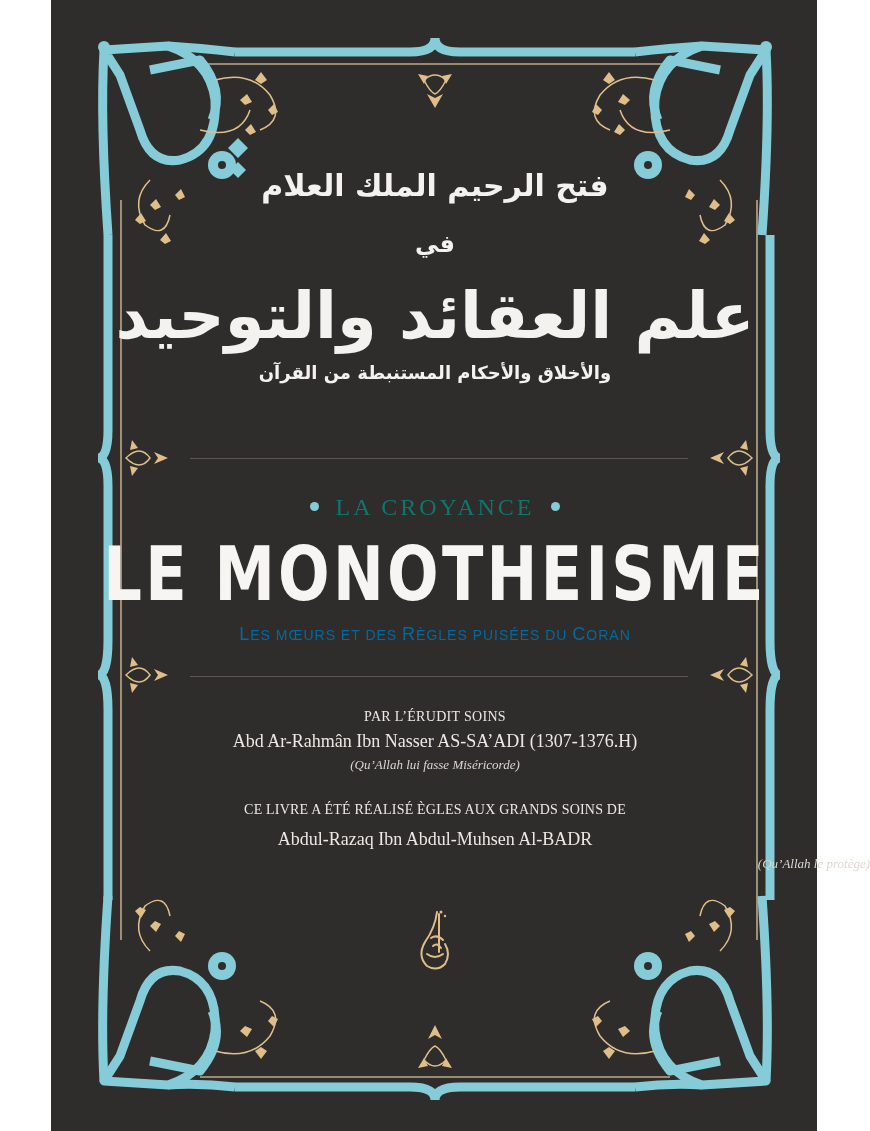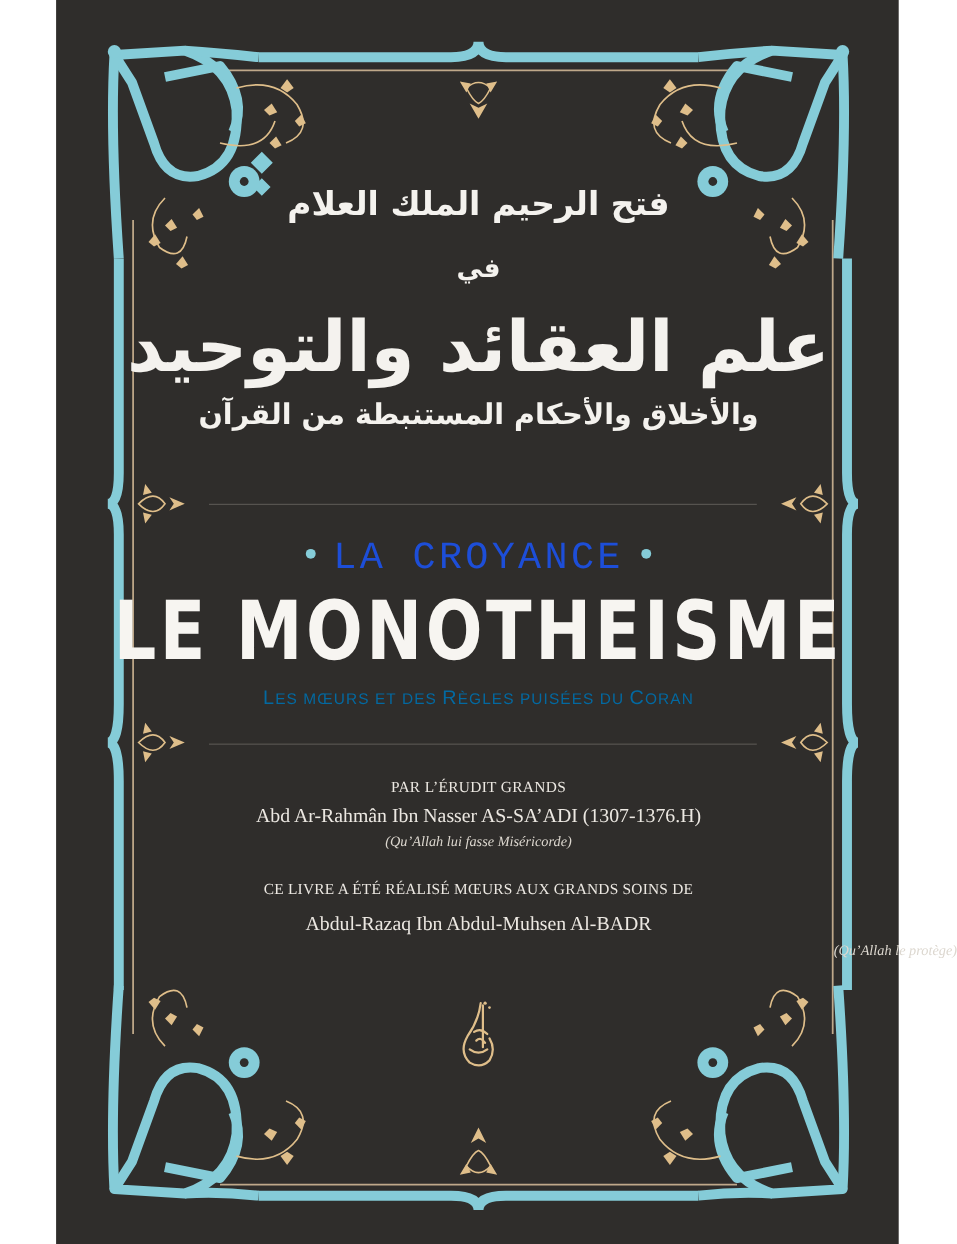--- a/index.html
+++ b/index.html
@@ -12,29 +12,29 @@
     position: absolute; left: 51px; top: 0; width: 766px; height: 1131px;
     background: #2f2d2b;
   }
   .frame-svg { position: absolute; left: 0; top: 0; width: 870px; height: 1131px; pointer-events: none; }
   .txt { position: absolute; left: 0; width: 870px; text-align: center; }
 
   .arabic { color: #f4f2ee; direction: rtl; font-family: "DejaVu Sans", sans-serif; }
   .ar1 { top: 168px; font-size: 30px; font-weight: bold; letter-spacing: 1px; }
   .ar2 { top: 230px; font-size: 24px; font-weight: bold; }
   .ar3 { top: 276px; font-size: 64px; font-weight: bold; line-height: 80px; }
-  .ar4 { top: 362px; font-size: 26px; font-weight: bold; }
+  .ar4 { top: 362px; font-size: 18px; font-weight: bold; }
 
   .divider { position: absolute; height: 1px; background: #5b5854; }
   .div-top { left: 190px; width: 498px; top: 458px; }
   .div-bot { left: 190px; width: 498px; top: 676px; }
 
   .title1 {
-    top: 485px; font-family: Liberation Mono, monospace; font-size: 35px;
-    color: #1d4ed8; letter-spacing: 3px; line-height: 44px;
+    top: 485px; font-family: Liberation Serif, serif; font-size: 24px;
+    color: #0f766e; letter-spacing: 3px; line-height: 44px;
   }
   .title1 .dot {
     display: inline-block; width: 9px; height: 9px; border-radius: 50%;
     background: #85ccd8; vertical-align: middle; margin: 0 16px; position: relative; top: -3px;
   }
   .title2 {
     top: 528px; font-family: "DejaVu Sans", sans-serif; font-weight: bold;
     font-size: 74px; color: #f7f5f1; letter-spacing: 4px; line-height: 92px;
     transform: scaleX(0.82); transform-origin: center;
   }
@@ -219,24 +219,24 @@
 <div class="txt title1">
   <span class="dot"></span><span>LA CROYANCE</span><span class="dot"></span>
 </div>
 <div class="txt title2">LE MONOTHEISME</div>
 <div class="txt subtitle">
   <span>L</span><span class="sc">ES MŒURS ET DES </span><span>R</span><span class="sc">ÈGLES PUISÉES DU </span><span>C</span><span class="sc">ORAN</span>
 </div>
 
 <div class="divider div-bot"></div>
 
-<div class="txt credit c1">PAR L’ÉRUDIT GRANDS</div>
+<div class="txt credit c1">PAR L’ÉRUDIT SOINS</div>
 <div class="txt credit c2">Abd Ar-Rahmân Ibn Nasser AS-SA’ADI (1307-1376.H)</div>
 <div class="txt credit c3">(Qu’Allah lui fasse Miséricorde)</div>
-<div class="txt credit c4">CE LIVRE A ÉTÉ RÉALISÉ MŒURS AUX GRANDS SOINS DE</div>
+<div class="txt credit c4">CE LIVRE A ÉTÉ RÉALISÉ ÈGLES AUX GRANDS SOINS DE</div>
 <div class="txt credit c5">Abdul-Razaq Ibn Abdul-Muhsen Al-BADR</div>
 <div class="txt credit c6">(Qu’Allah le protège)</div>
 
 <svg class="publisher-logo" viewBox="0 0 40 66" xmlns="http://www.w3.org/2000/svg">
   <g fill="none" stroke="#dfbe8a" stroke-width="2" stroke-linecap="round">
     <path d="M22 4 Q20 20 10 34 Q2 48 12 58 Q22 64 30 56 Q36 46 30 36"></path>
     <path d="M24 6 V44"></path>
     <path d="M16 30 Q22 26 28 32"></path>
     <path d="M12 46 Q20 52 28 46"></path>
     <path d="M18 38 Q22 34 26 40"></path>

